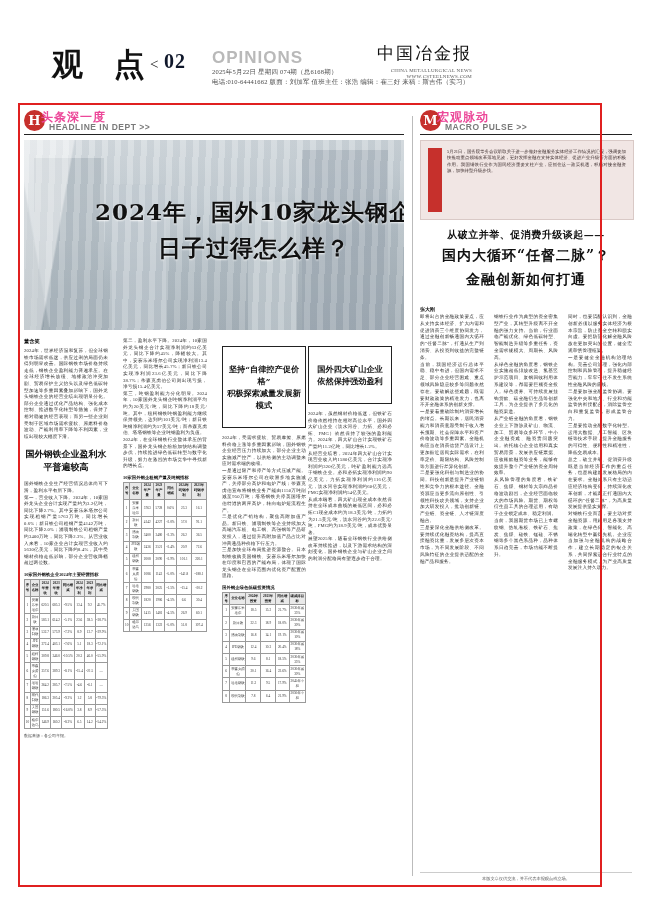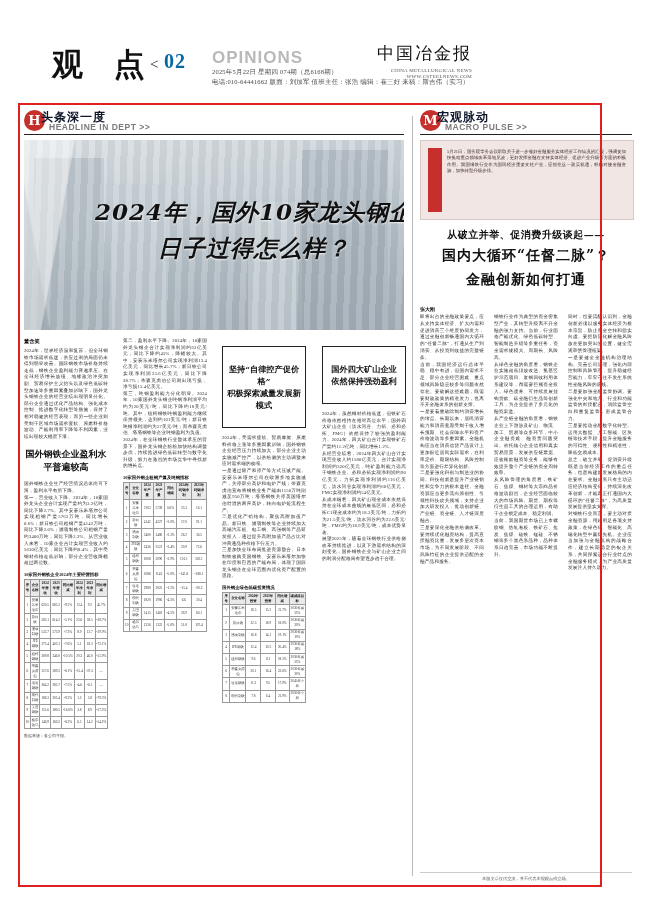--- a/index.html
+++ b/index.html
@@ -3,67 +3,67 @@
 <meta charset="utf-8">
 <style>
   html,body{margin:0;padding:0;background:#cfcfcf;}
   body{width:660px;height:913px;font-family:"Liberation Serif",serif;}
   .page{position:relative;width:660px;height:913px;background:#ffffff;overflow:hidden;}
 
   
   .masthead{position:absolute;left:0;top:18px;width:524px;height:62px;}
   .mh-title{position:absolute;left:52px;top:26px;font-family:"DejaVu Serif",serif;font-size:31px;font-weight:bold;letter-spacing:10px;color:#111;}
   .mh-arrow{position:absolute;left:150px;top:38px;font-size:15px;color:#111;}
-  .mh-pageno{position:absolute;left:164px;top:32px;font-size:20px;font-weight:bold;color:#0369a1;letter-spacing:1px;}
+  .mh-pageno{position:absolute;left:164px;top:32px;font-size:20px;font-weight:bold;color:#0f172a;letter-spacing:1px;}
   .mh-op{position:absolute;left:212px;top:30px;font-family:"Liberation Sans",sans-serif;font-size:17px;font-weight:bold;color:#b9b9b9;letter-spacing:1px;}
   .mh-date{position:absolute;left:212px;top:50px;font-size:6.5px;color:#4a4a4a;letter-spacing:.2px;}
   .mh-tel{position:absolute;left:212px;top:60px;font-size:6.5px;color:#4a4a4a;letter-spacing:.2px;}
   .mh-logo{position:absolute;right:52px;top:24px;text-align:right;}
   .mh-logo .cn{font-family:"DejaVu Serif",serif;font-size:17px;font-weight:normal;color:#111;letter-spacing:2px;}
   .mh-logo .en1{font-size:5px;color:#555;letter-spacing:.3px;margin-top:3px;}
   .mh-logo .en2{font-size:5px;color:#555;letter-spacing:.3px;margin-top:1px;}
 
   
   .redframe{position:absolute;left:18px;top:103px;width:584px;height:784px;border:2px solid #e02020;box-sizing:border-box;pointer-events:none;}
 
   
   .content{position:absolute;left:24px;top:110px;width:612px;height:775px;}
   .colL{position:absolute;left:0;top:0;width:380px;height:772px;}
   .colR{position:absolute;left:396px;top:0;width:212px;height:772px;}
   .vline{position:absolute;left:388px;top:6px;width:1px;height:760px;background:#bbb;}
 
   
   .sechead{position:relative;height:26px;}
   .circ{position:absolute;left:0;top:0;width:21px;height:21px;border-radius:50%;background:#c6302c;color:#fff;font-family:"DejaVu Serif",serif;font-size:13px;font-weight:bold;text-align:center;line-height:21px;}
-  .sh-cn{position:absolute;left:17px;top:-1px;font-family:"DejaVu Serif",serif;font-size:12px;font-weight:bold;color:#0f172a;letter-spacing:1px;}
+  .sh-cn{position:absolute;left:17px;top:-1px;font-family:"DejaVu Serif",serif;font-size:12px;font-weight:bold;color:#ec4899;letter-spacing:1px;}
   .sh-en{position:absolute;left:17px;top:12px;font-family:"Liberation Sans",sans-serif;font-size:8.5px;font-weight:bold;color:#7a7a7a;letter-spacing:.5px;padding-left:8px;}
   .sh-rule{position:absolute;left:0;right:0;top:24px;height:1px;background:#222;}
 
   
   .hero{position:absolute;left:0;top:30px;width:380px;height:190px;background:linear-gradient(170deg,#d7dde1 0%,#c3ccd2 38%,#aeb9c0 62%,#9ea9b1 100%);overflow:hidden;}
   .hero:after{content:"";position:absolute;left:0;top:0;right:0;bottom:0;
     background:
       linear-gradient(100deg,rgba(255,255,255,.45) 0 12%,rgba(255,255,255,0) 12.5% 100%),
       linear-gradient(80deg,rgba(120,135,145,.35) 0 6%,rgba(255,255,255,0) 6.5% 100%),
       repeating-linear-gradient(92deg,rgba(255,255,255,.18) 0 6px,rgba(150,160,170,.10) 6px 13px);
   }
   .hero-b1{position:absolute;left:10px;top:18px;width:70px;height:170px;background:rgba(168,178,186,.55);}
   .hero-b2{position:absolute;left:88px;top:44px;width:54px;height:146px;background:rgba(196,205,211,.6);}
   .hero-b3{position:absolute;right:16px;top:10px;width:86px;height:180px;background:rgba(150,162,172,.45);}
   .hero-b4{position:absolute;right:108px;top:62px;width:48px;height:128px;background:rgba(210,217,222,.5);}
-  .hero-title{position:absolute;left:0;top:54px;width:460px;text-align:center;z-index:3;color:#111;font-style:italic;}
+  .hero-title{position:absolute;left:0;top:54px;width:460px;text-align:center;z-index:3;color:#111;}
   .hero-title .l1,.hero-title .l2{font-family:"DejaVu Serif",serif;font-size:23px;font-weight:bold;letter-spacing:1px;line-height:36px;text-shadow:0 1px 2px rgba(255,255,255,.8);}
 
   
   .bodywrap{position:absolute;left:0;top:228px;width:380px;height:544px;}
   .bcol{position:absolute;top:0;width:84px;height:544px;}
   .bcol.c1{left:0;}
   .bcol.c2{left:99px;}
   .bcol.c3{left:198px;}
-  .bcol.c4{left:298px;}
+  .bcol.c4{left:284px;}
   .bl{font-size:4.6px;line-height:6.6px;color:#2a2a2a;text-align:justify;letter-spacing:.2px;}
   .byline{font-size:5.2px;font-weight:bold;color:#111;margin-bottom:3px;}
   .subhead{font-family:"DejaVu Serif",serif;font-size:9px;font-weight:bold;color:#111;text-align:center;line-height:13px;margin:8px 0 7px;}
 
   
   .boxhead{border:1px solid #222;padding:16px 3px;margin:8px 0 7px;text-align:center;}
   .boxhead .t{font-family:"DejaVu Serif",serif;font-size:8.2px;font-weight:bold;line-height:12px;color:#111;}
 
   
   .tbl{width:100%;border-collapse:collapse;margin:5px 0 4px;font-size:3.4px;line-height:5px;}

